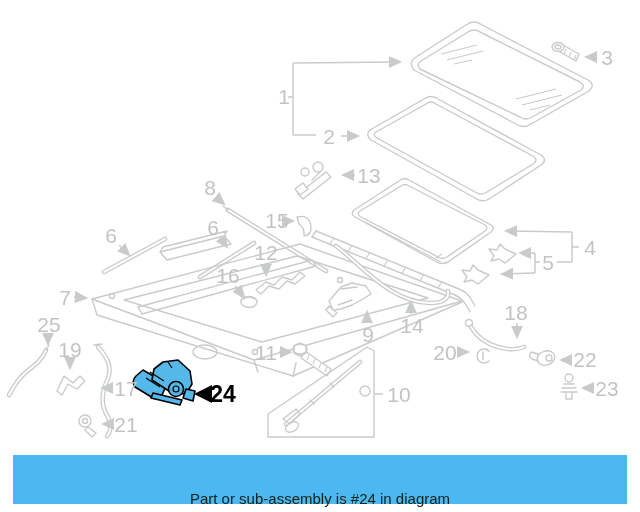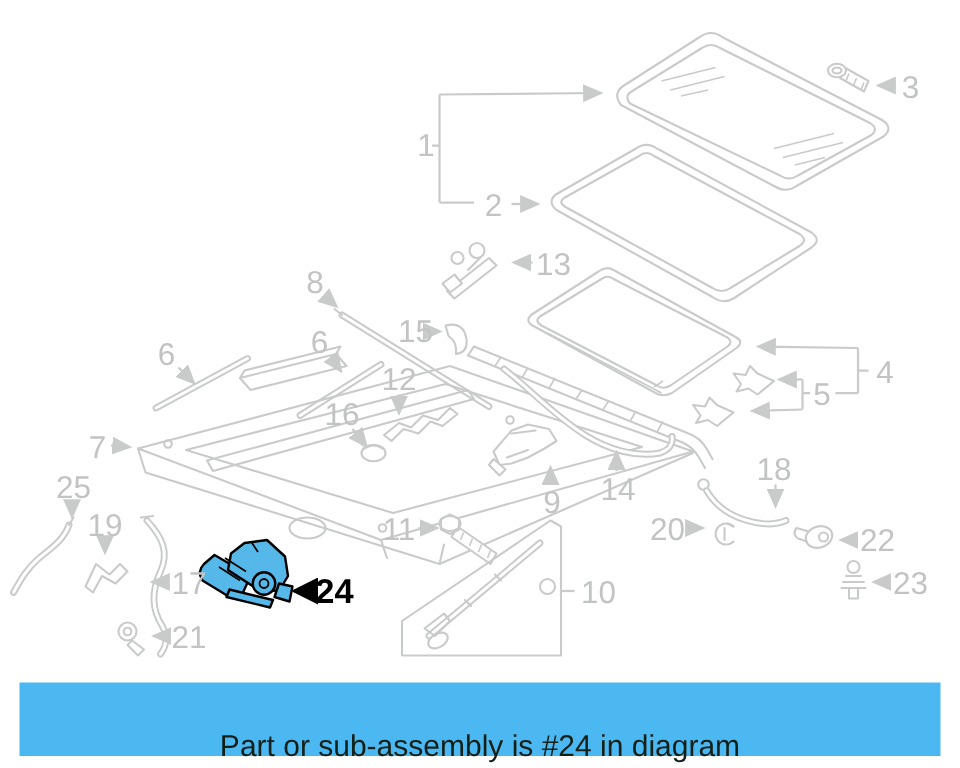--- a/index.html
+++ b/index.html
@@ -15,21 +15,21 @@
   .leader{stroke:var(--line-color);fill:none;stroke-width:1.5;}
   .leader-dark{stroke:#000;fill:none;stroke-width:2;}
   .hl{fill:var(--hl-fill);stroke:var(--hl-stroke);stroke-width:1.6;stroke-linejoin:round;}
   .hl-ln{stroke:var(--hl-stroke);fill:none;stroke-width:1.2;}
   .lbl{font-family:"Liberation Sans", sans-serif;font-size:21px;fill:var(--label-color);}
   .lbl-dark{font-family:"Liberation Sans", sans-serif;font-size:23px;font-weight:bold;fill:#000;}
   
   .banner{position:absolute;left:13px;top:455px;width:614px;height:49px;
           background:var(--banner-bg);display:flex;flex-direction:column;
           align-items:center;justify-content:center;}
-  .banner div{color:var(--banner-text);font-size:20px;line-height:21px;white-space:nowrap;margin-top:37px;}
+  .banner div{color:var(--banner-text);font-size:15px;line-height:21px;white-space:nowrap;margin-top:37px;}
 </style>
 </head>
 <body>
 
 <div class="stage">
   <svg width="640" height="512" viewBox="0 0 640 512">
     <defs>
       <marker id="ag" markerWidth="9" markerHeight="8" refX="7.5" refY="4" orient="auto">
         <path d="M0,0 L9,4 L0,8 Z" fill="#c9cbca"></path>
       </marker>

